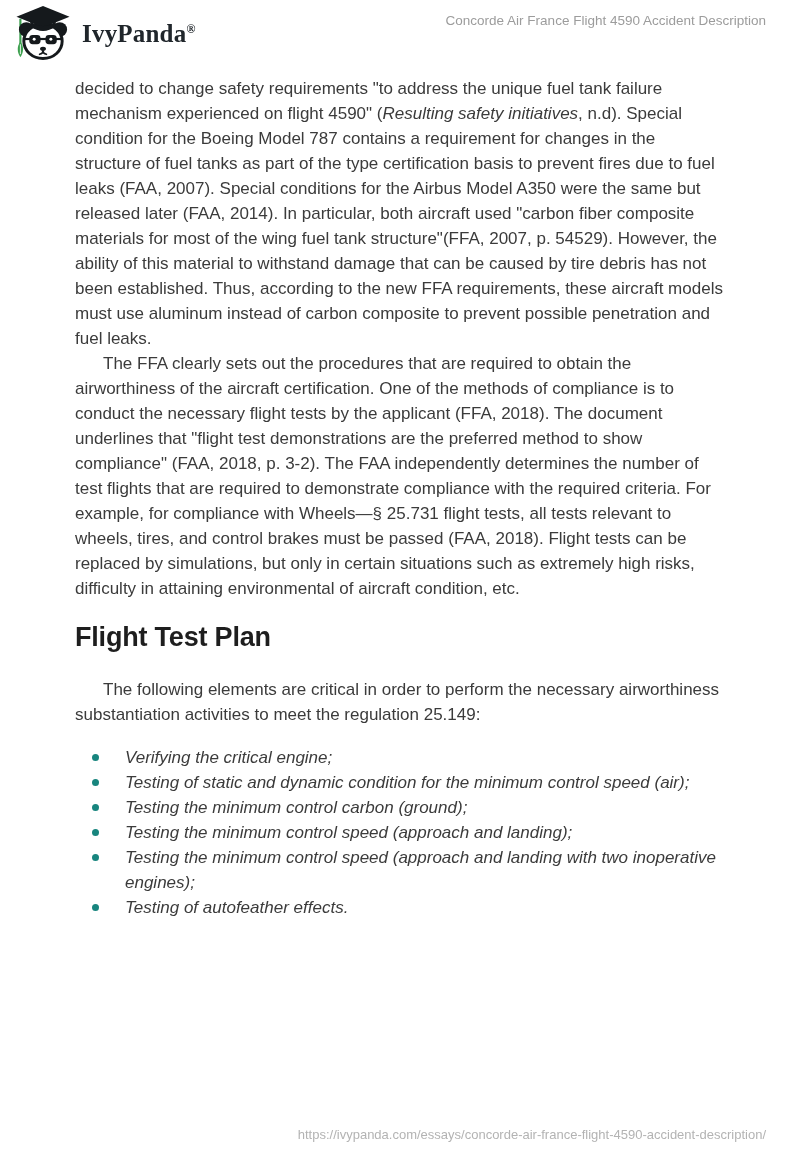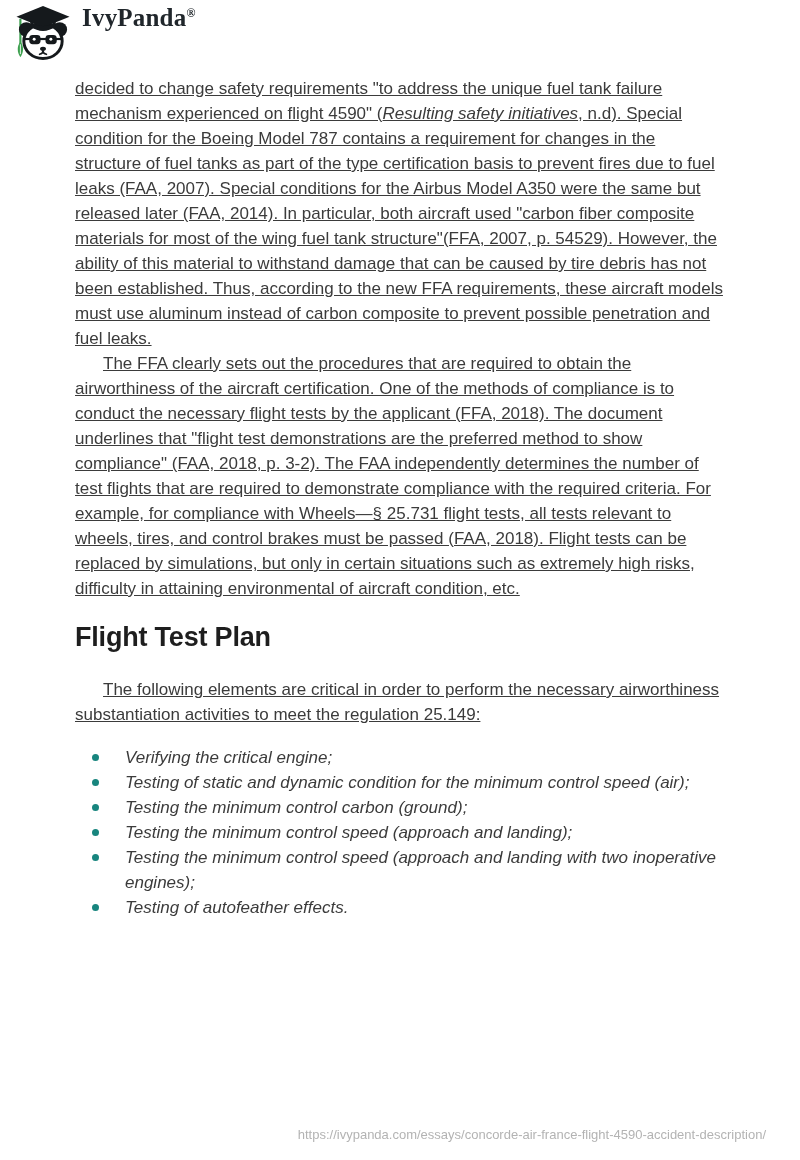--- a/index.html
+++ b/index.html
@@ -3,34 +3,34 @@
 <meta charset="utf-8">
 <style>
   html, body { margin:0; padding:0; background:#ffffff; }
   .page {
     position:relative; width:800px; height:1160px; background:#ffffff;
     font-family:"Liberation Sans", sans-serif; overflow:hidden;
     margin:0 auto;
   }
   
   .hdr { position:relative; height:64px; }
-  .brand { position:absolute; left:13px; top:5px; display:flex; gap:9px; }
+  .brand { position:absolute; left:13px; top:5px; display:flex; align-items:center; gap:9px; }
   .logo-svg { width:60px; height:57px; display:block; }
   .brand-text {
     font-family:"Liberation Serif", serif; font-weight:700;
     font-size:25px; color:#20262b; letter-spacing:.2px; line-height:1;
   }
   .brand-text sup { font-size:12px; font-weight:700; }
   .doc-title {
     position:absolute; top:13px; right:34px;
     font-size:13.5px; color:var(--header-title,#9c9c9c);
   }
   
   main { padding:0 77px 0 75px; }
-  .body-p { margin:0; font-size:17px; line-height:25px; color:var(--body-text,#3b3b3b);text-decoration:underline; }
+  .body-p { margin:0; font-size:17px; line-height:25px; color:var(--body-text,#3b3b3b); }
   .p-first { margin-top:12px; }
   .indent { text-indent:28px; }
   .h {
     margin:20px 0 24px 0; font-size:27px; line-height:32px; font-weight:700;
     color:var(--heading-text,#1e1e1e); letter-spacing:-.2px;
     font-family:"Liberation Sans", sans-serif;
   }
   .bullets { list-style:none; margin:18px 0 0 0; padding:0;font-style:italic; }
   .bullets li {
     position:relative; padding-left:50px;
@@ -73,20 +73,21 @@
         <rect x="32.5" y="30.5" width="11.5" height="9.5" rx="3.5" fill="#15191c"></rect>
         <rect x="26.5" y="33.5" width="7" height="2.2" fill="#15191c"></rect>
         <circle cx="21" cy="34.8" r="1.5" fill="#ffffff"></circle>
         <circle cx="38" cy="34.8" r="1.5" fill="#ffffff"></circle>
 
         <ellipse cx="30" cy="44.6" rx="3" ry="2.2" fill="#15191c"></ellipse>
         <path d="M30 46.6 Q30 49.6 26.5 50.2 M30 46.6 Q30 49.6 33.5 50.2" stroke="#15191c" stroke-width="1.6" fill="none" stroke-linecap="round"></path>
       </svg>
       <span class="brand-text"><span>IvyPanda</span><sup>®</sup></span>
     </div>
+    <div class="doc-title">Concorde Air France Flight 4590 Accident Description</div>
   </header>
 
   <main>
     <p class="body-p p-first"><span>decided to change safety requirements "to address the unique fuel tank failure mechanism experienced on flight 4590" (</span><em>Resulting safety initiatives</em><span>, n.d). Special condition for the Boeing Model 787 contains a requirement for changes in the structure of fuel tanks as part of the type certification basis to prevent fires due to fuel leaks (FAA, 2007). Special conditions for the Airbus Model A350 were the same but released later (FAA, 2014). In particular, both aircraft used "carbon fiber composite materials for most of the wing fuel tank structure"(FFA, 2007, p. 54529). However, the ability of this material to withstand damage that can be caused by tire debris has not been established. Thus, according to the new FFA requirements, these aircraft models must use aluminum instead of carbon composite to prevent possible penetration and fuel leaks.</span></p>
 
 
     <p class="body-p indent">The FFA clearly sets out the procedures that are required to obtain the airworthiness of the aircraft certification. One of the methods of compliance is to conduct the necessary flight tests by the applicant (FFA, 2018). The document underlines that "flight test demonstrations are the preferred method to show compliance" (FAA, 2018, p. 3-2). The FAA independently determines the number of test flights that are required to demonstrate compliance with the required criteria. For example, for compliance with Wheels—§ 25.731 flight tests, all tests relevant to wheels, tires, and control brakes must be passed (FAA, 2018). Flight tests can be replaced by simulations, but only in certain situations such as extremely high risks, difficulty in attaining environmental of aircraft condition, etc.</p>
 
     <h2 class="h">Flight Test Plan</h2>
 

